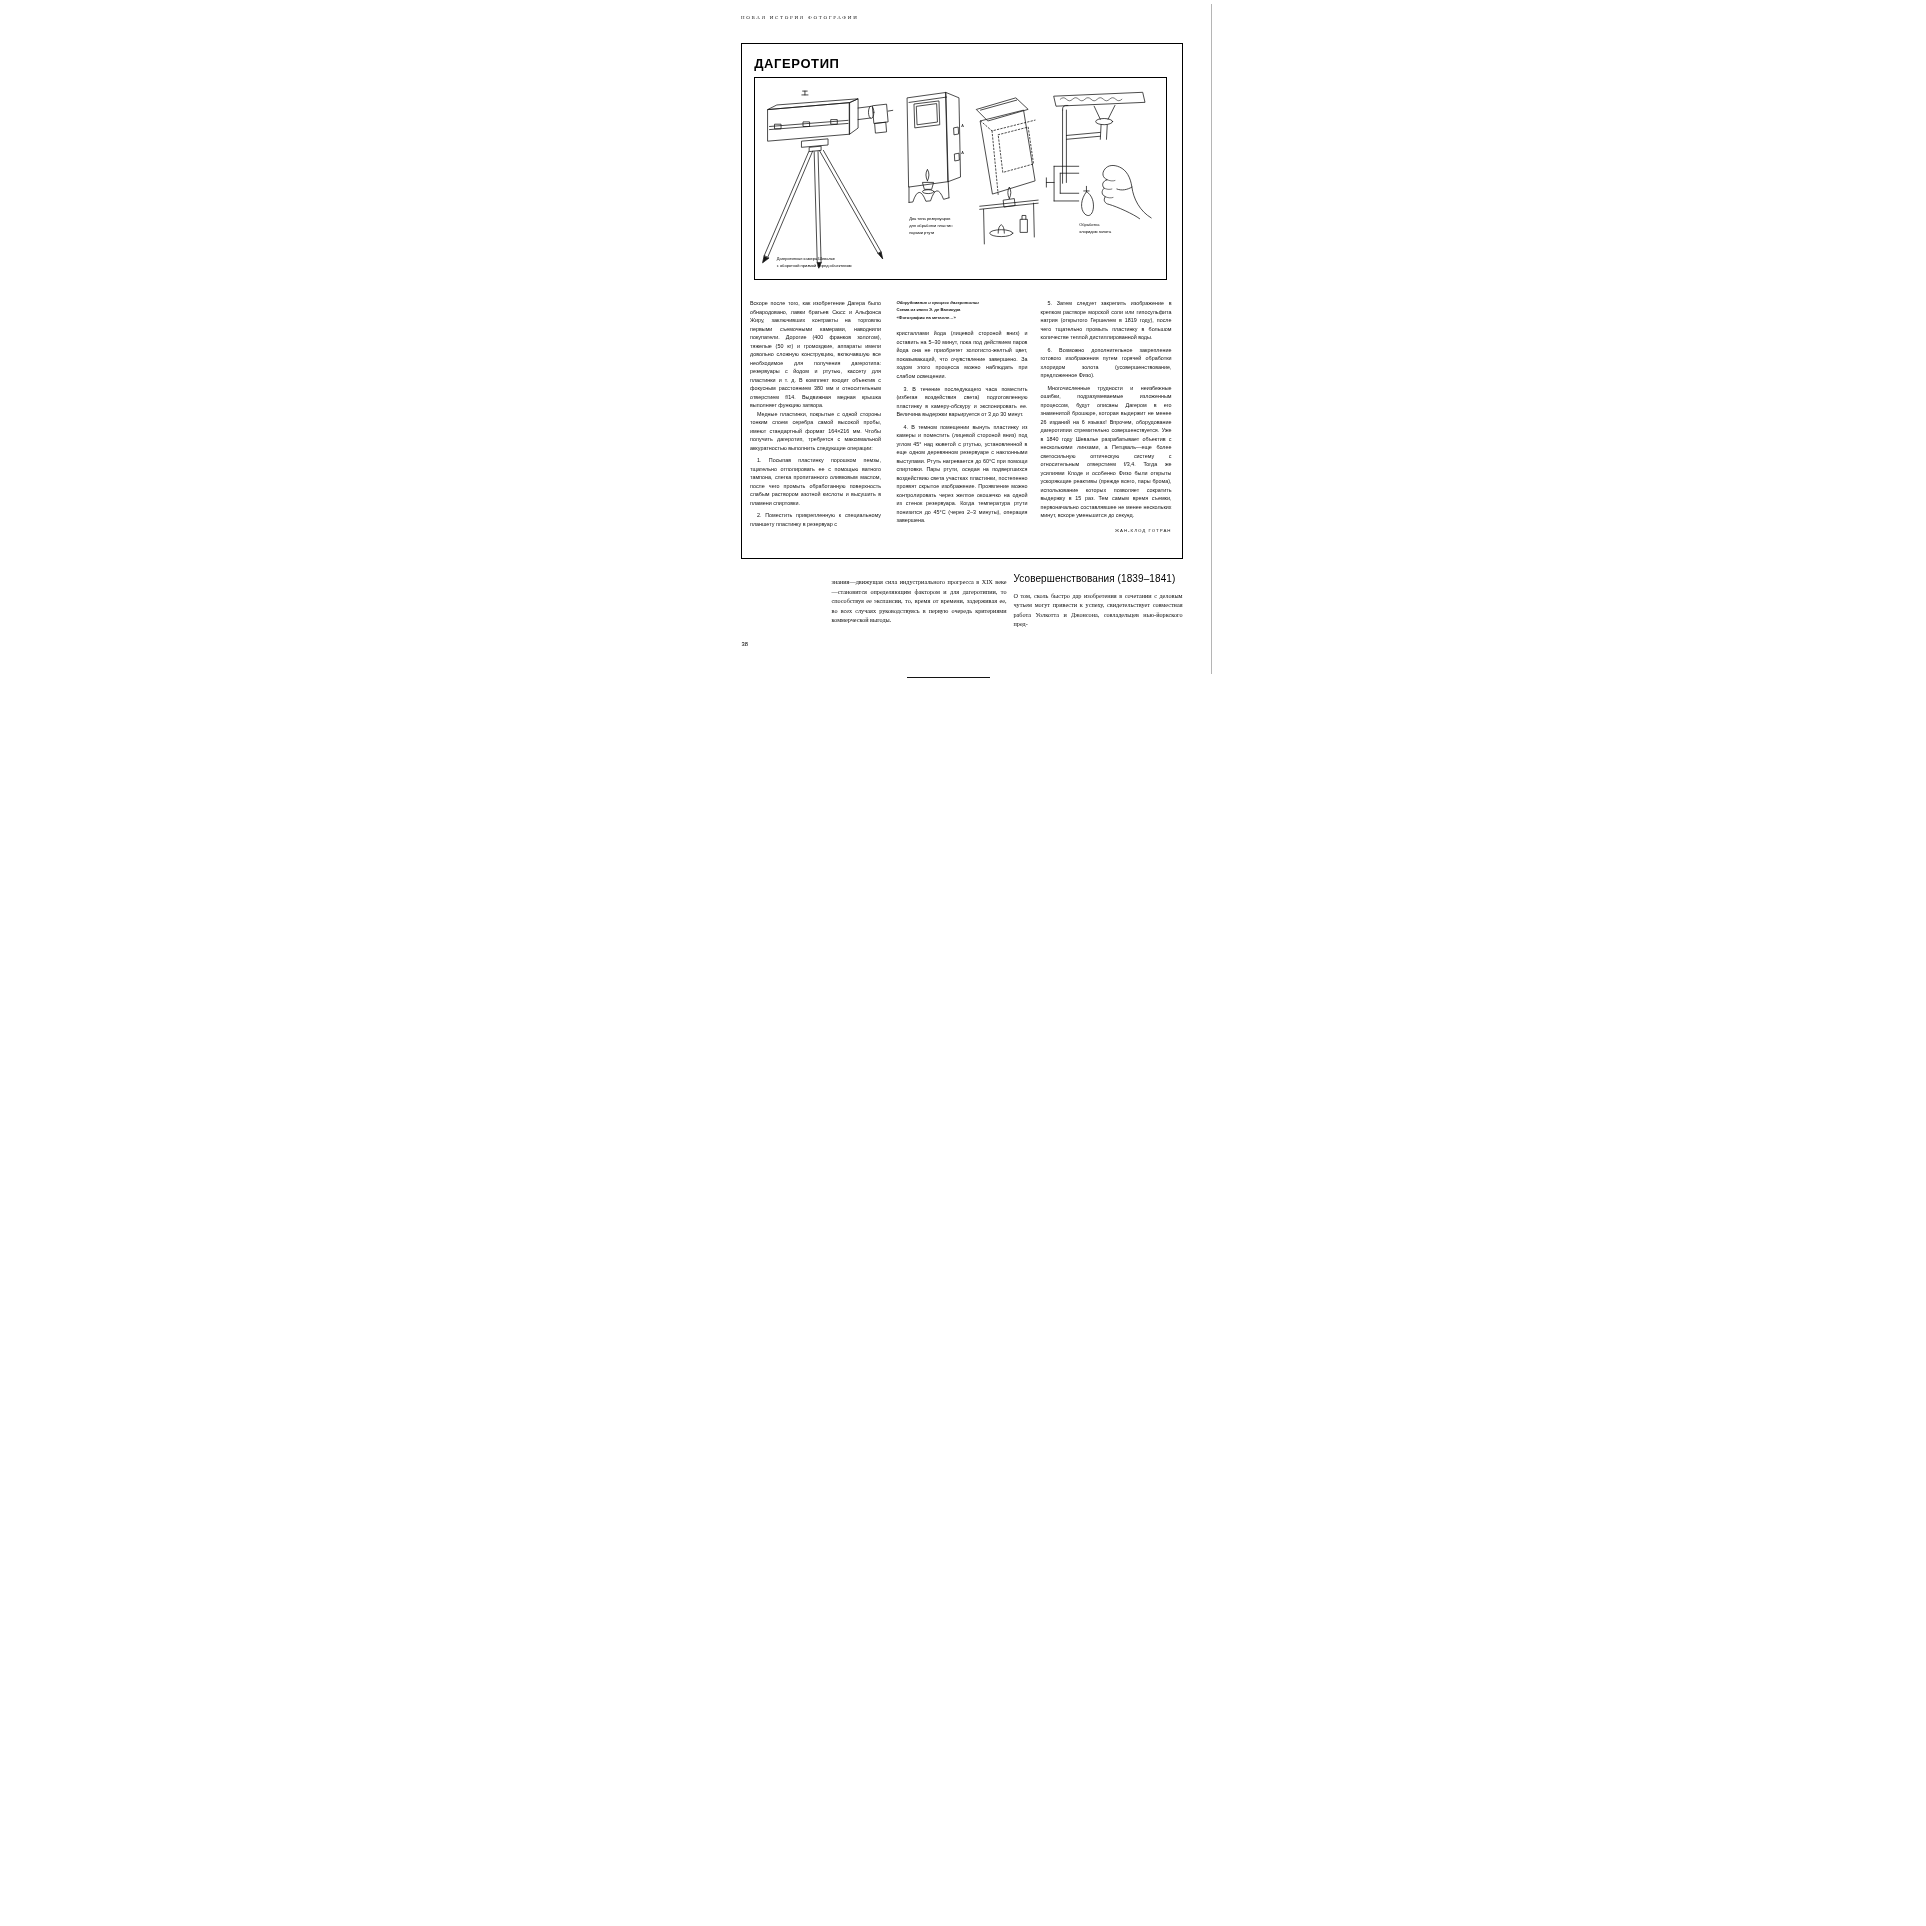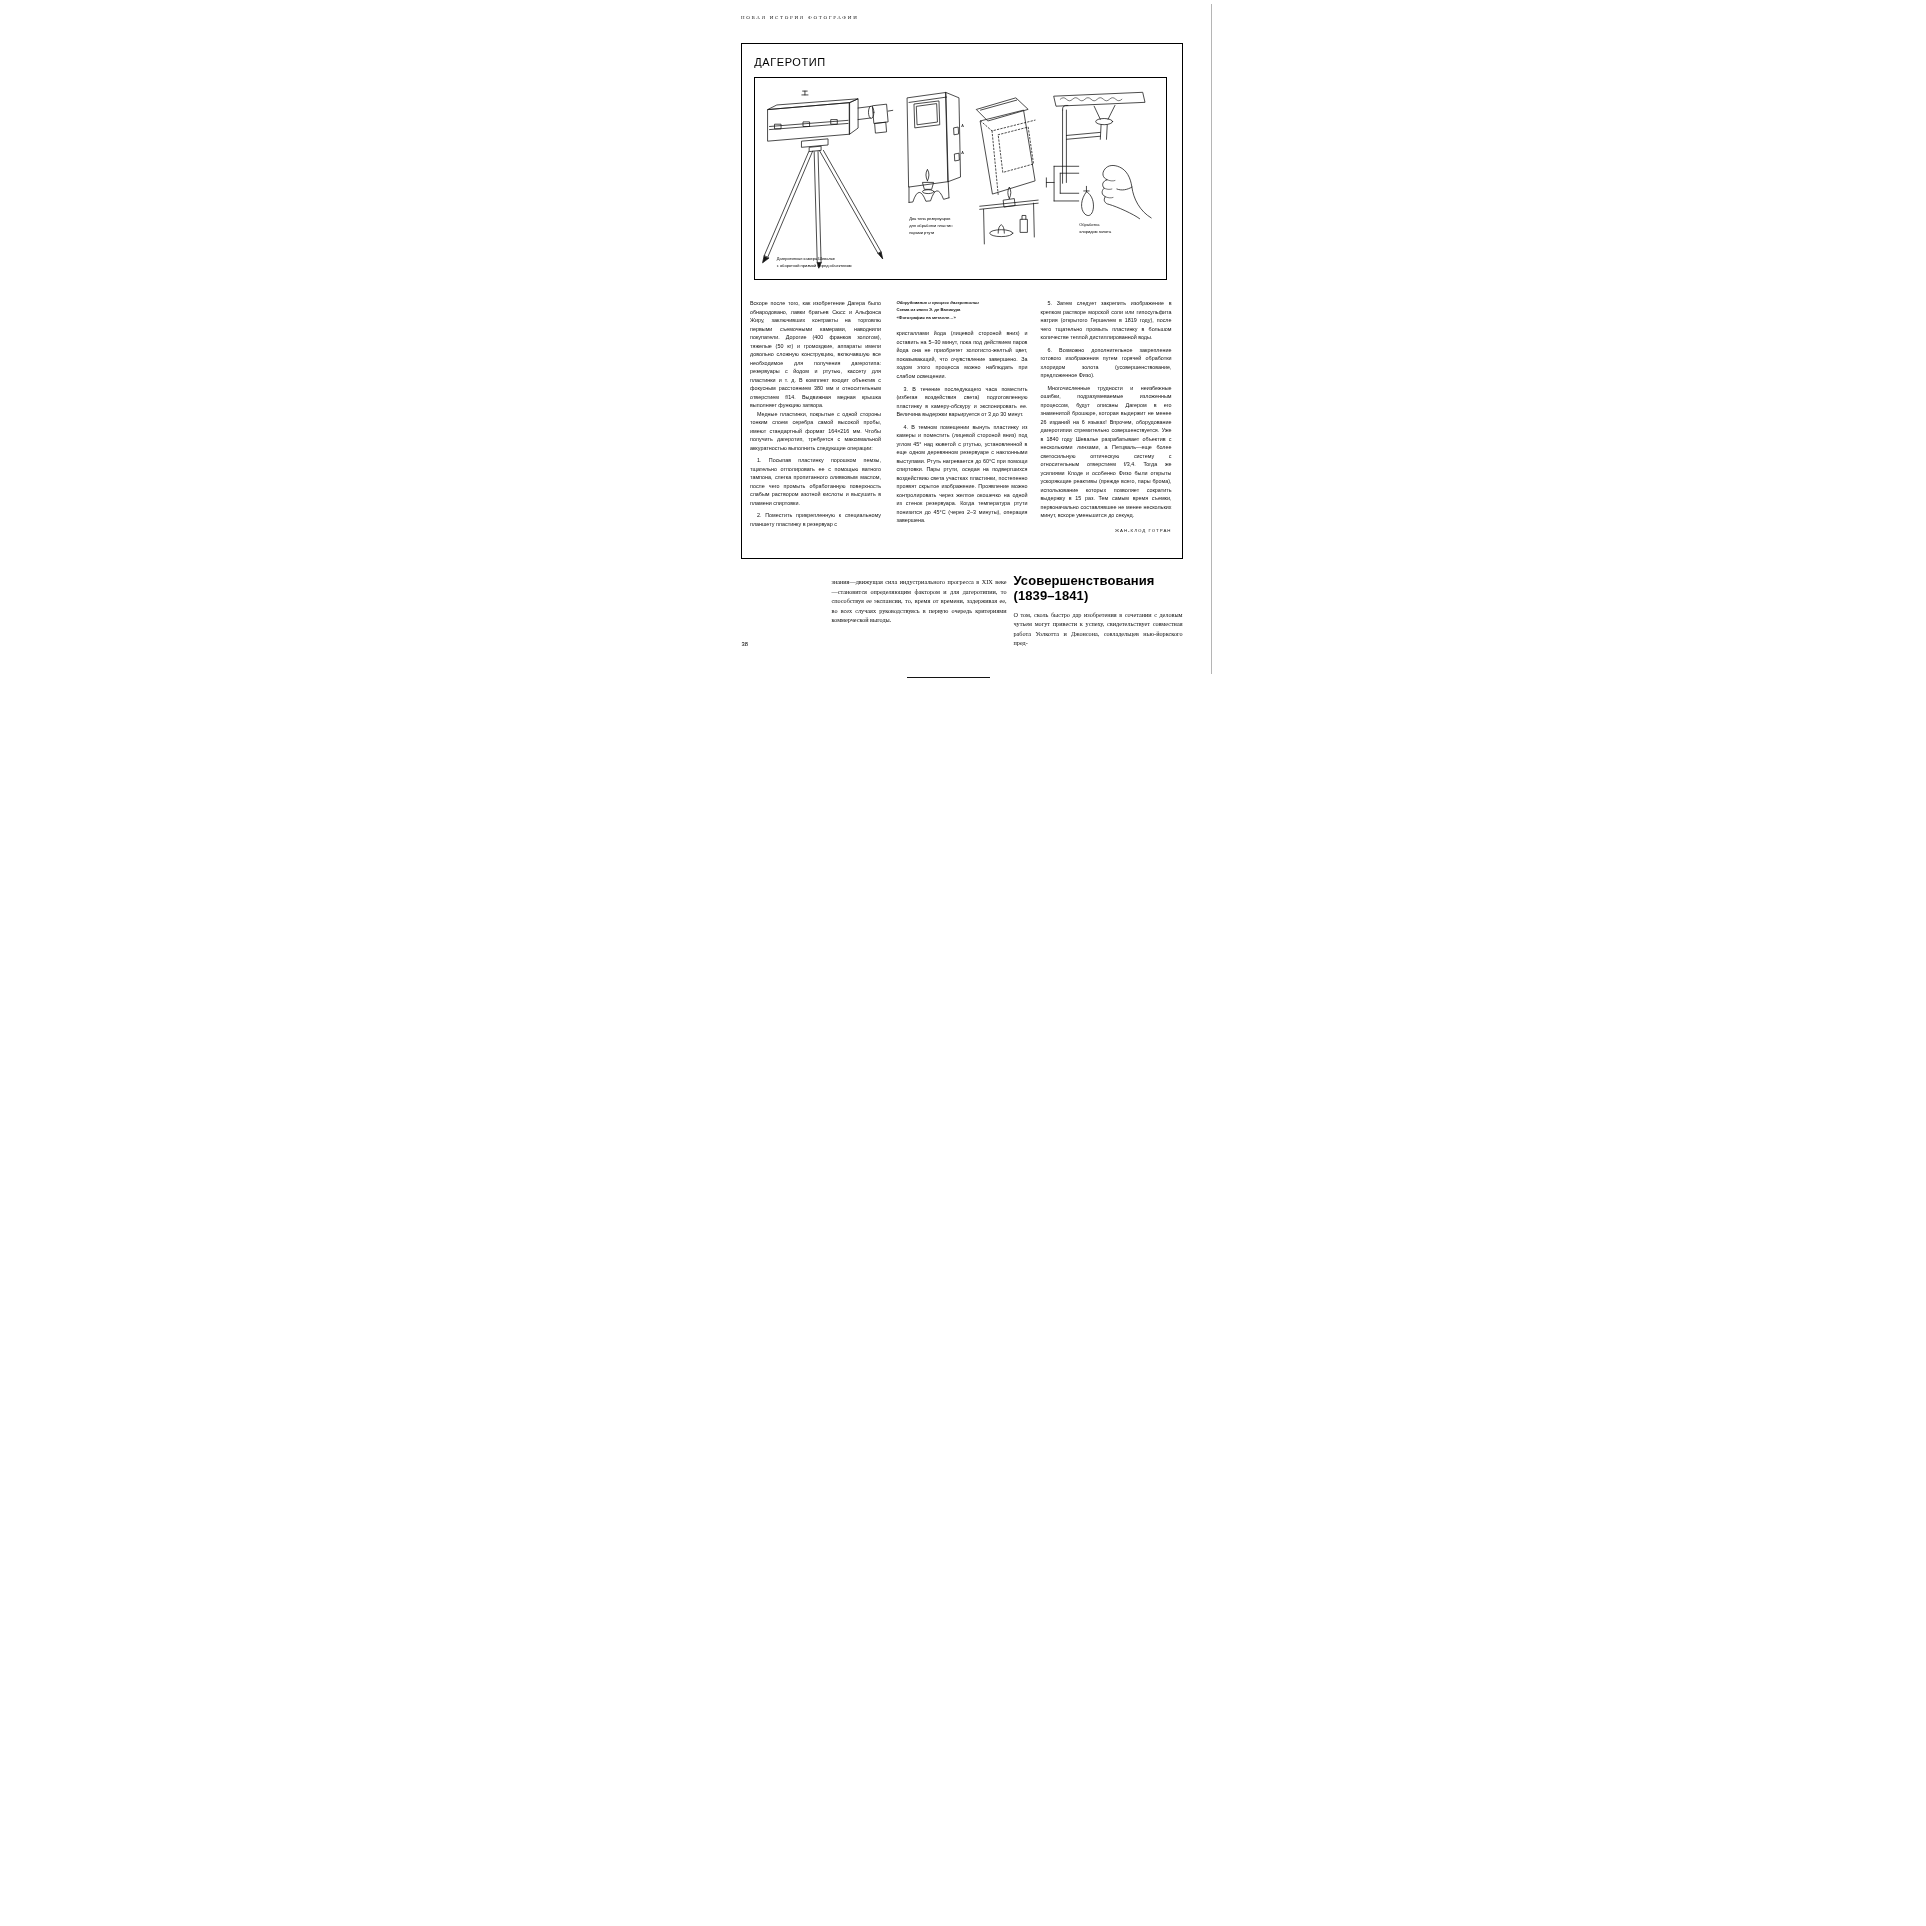--- a/index.html
+++ b/index.html
@@ -17,21 +17,21 @@
     font-family:"Liberation Serif", serif;
     font-size:5px;letter-spacing:1.7px;color:#1a1a1a;
     white-space:nowrap;
   }
   .panel{
     position:absolute;left:28px;top:43px;width:442px;height:516px;
     border:0.6px solid #000;box-sizing:border-box;background:#fff;
   }
   .panel-title{
     position:absolute;left:12.7px;top:11.6px;margin:0;
-    font-size:11px;font-weight:400;letter-spacing:0.6px;color:#000;
+    font-size:13px;font-weight:700;letter-spacing:0.6px;color:#000;
   }
   .figurebox{
     position:absolute;left:12.7px;top:33px;width:413px;height:203px;
     border:0.4px solid #000;box-sizing:border-box;
   }
   .fig{position:absolute;}
   .fig1{left:1.5px;top:10px;}
   .fig2{left:146px;top:6.2px;}
   .fig3{left:285px;top:11.6px;}
   .figlabel{
@@ -61,21 +61,21 @@
     position:absolute;left:119px;top:577px;width:175px;
   }
   .bottom-right{
     position:absolute;left:301px;top:573px;width:169px;
   }
   .serif{
     margin:0;font-family:"Liberation Serif", serif;
     font-size:6.2px;line-height:9.6px;text-align:justify;color:#0d0d0d;
   }
   .bottom-right h2{
-    margin:0 0 6.5px 0;font-size:13px;font-weight:700;letter-spacing:0.1px;color:#000;
+    margin:0 0 6.5px 0;font-size:10px;font-weight:400;letter-spacing:0.1px;color:#000;
   }
   .pagenum{
     position:absolute;left:29px;top:641px;font-size:5.8px;color:#000;
   }
   .scan-line-right{
     position:absolute;right:1.5px;top:3.9px;width:0.8px;height:670px;background:#b5b5b5;
   }
   .scan-bottom{
     position:absolute;left:194px;bottom:0;width:83px;height:1.5px;background:#141414;
   }

